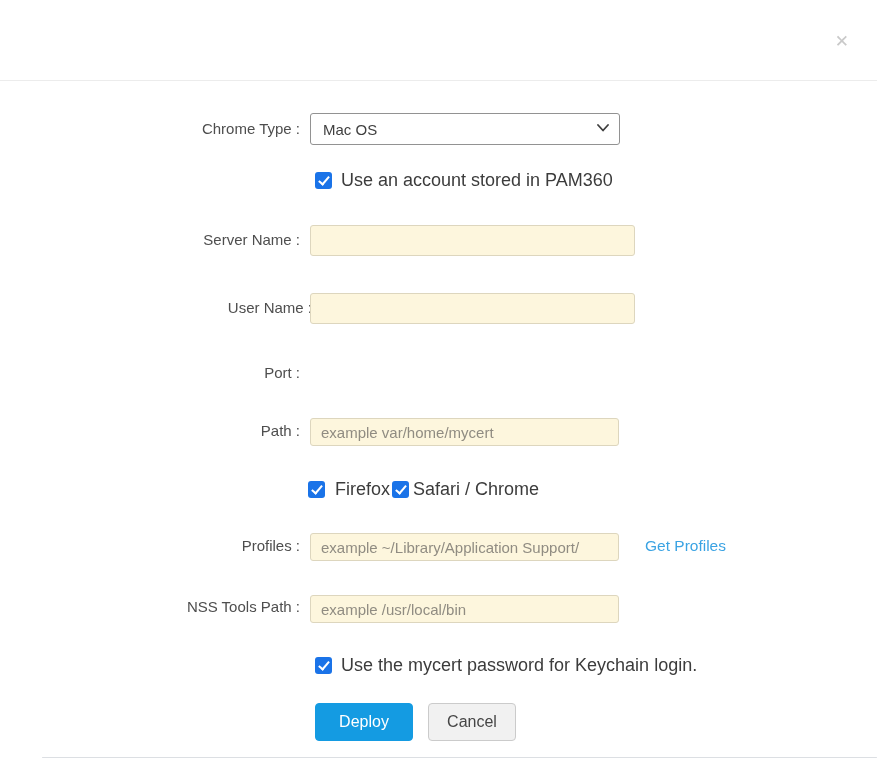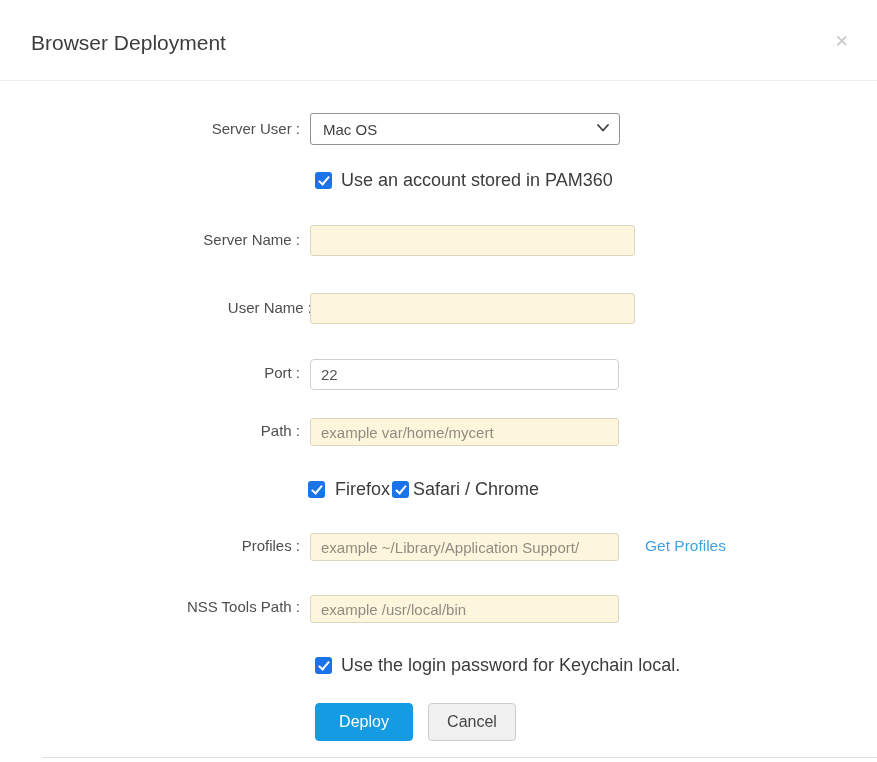--- a/index.html
+++ b/index.html
@@ -69,25 +69,24 @@
   .btn-deploy { left:315px; width:98px; background:#149be2; border:1px solid #149be2; color:#ffffff; }
   .btn-cancel { left:428px; width:88px; background:#f1f1f1; border:1px solid #cbcbcb; color:#454545; }
 
   .bottom-divider { position:absolute; top:757px; left:42px; right:0; height:1px; background:#dcdfe3; border-radius:2px; }
 </style>
 </head>
 <body>
 
 <div class="dialog">
 
-  <div class="dlg-title">Browser Deployment</div>
   <div class="close-btn">✕</div>
   <div class="header-divider"></div>
 
-  <div class="fld-label" style="top:119px;">Server User :</div>
+  <div class="fld-label" style="top:119px;">Chrome Type :</div>
   <div class="sel-wrap">
     <select>
       <option>Mac OS</option>
     </select>
     <span class="sel-chevron">
       <svg width="12" height="8" viewBox="0 0 12 8">
           <path d="M1 1 L6 6.5 L11 1" fill="none" stroke="#3f3f3f" stroke-width="1.8" stroke-linecap="round" stroke-linejoin="round"></path>
         </svg>
     </span>
   </div>
@@ -97,21 +96,20 @@
     <span class="cbx-label">Use an account stored in PAM360</span>
   </div>
 
   <div class="fld-label" style="top:230px;">Server Name :</div>
   <input class="txt-input input-cream in-server-name" value="" style="">
 
   <div class="fld-label" style="top:298px;margin-left:12px;">User Name :</div>
   <input class="txt-input input-cream in-user-name" value="" style="">
 
   <div class="fld-label" style="top:363px;">Port :</div>
-  <input class="txt-input input-white in-port" value="22" style="">
 
   <div class="fld-label" style="top:421px;">Path :</div>
   <input class="txt-input input-cream in-path" placeholder="example var/home/mycert" style="">
 
   <div class="cbx-row row-browser">
     <span class="cbx"></span>
     <span class="lbl1">Firefox</span>
     <span class="gap-sm"></span>
     <span class="cbx"></span>
     <span class="lbl2">Safari / Chrome</span>
@@ -119,20 +117,20 @@
 
   <div class="fld-label" style="top:536px;">Profiles :</div>
   <input class="txt-input input-cream in-profiles" placeholder="example ~/Library/Application Support/" style="">
   <a class="get-profiles">Get Profiles</a>
 
   <div class="fld-label" style="top:597px;">NSS Tools Path :</div>
   <input class="txt-input input-cream in-nss" placeholder="example /usr/local/bin" style="">
 
   <div class="cbx-row row-keychain">
     <span class="cbx"></span>
-    <span class="cbx-label">Use the login password for Keychain local.</span>
+    <span class="cbx-label">Use the mycert password for Keychain login.</span>
   </div>
 
   <button class="btn btn-deploy">Deploy</button>
   <button class="btn btn-cancel">Cancel</button>
 
   <div class="bottom-divider"></div>
 </div>
 
 </body></html>

